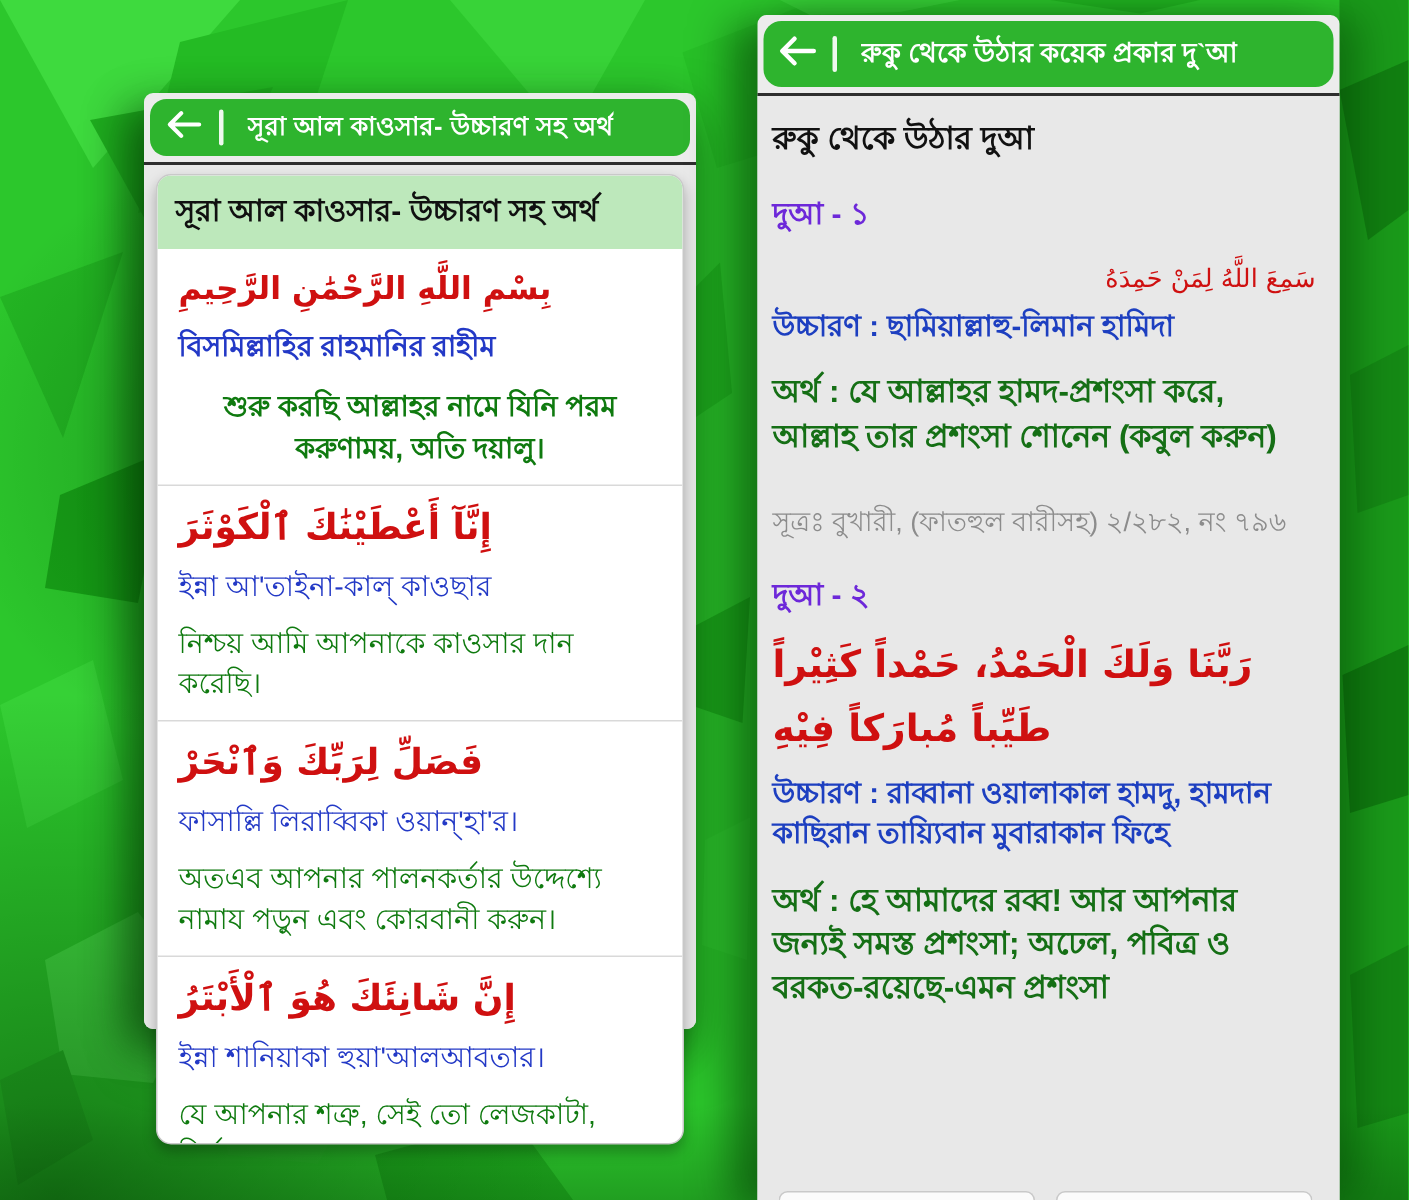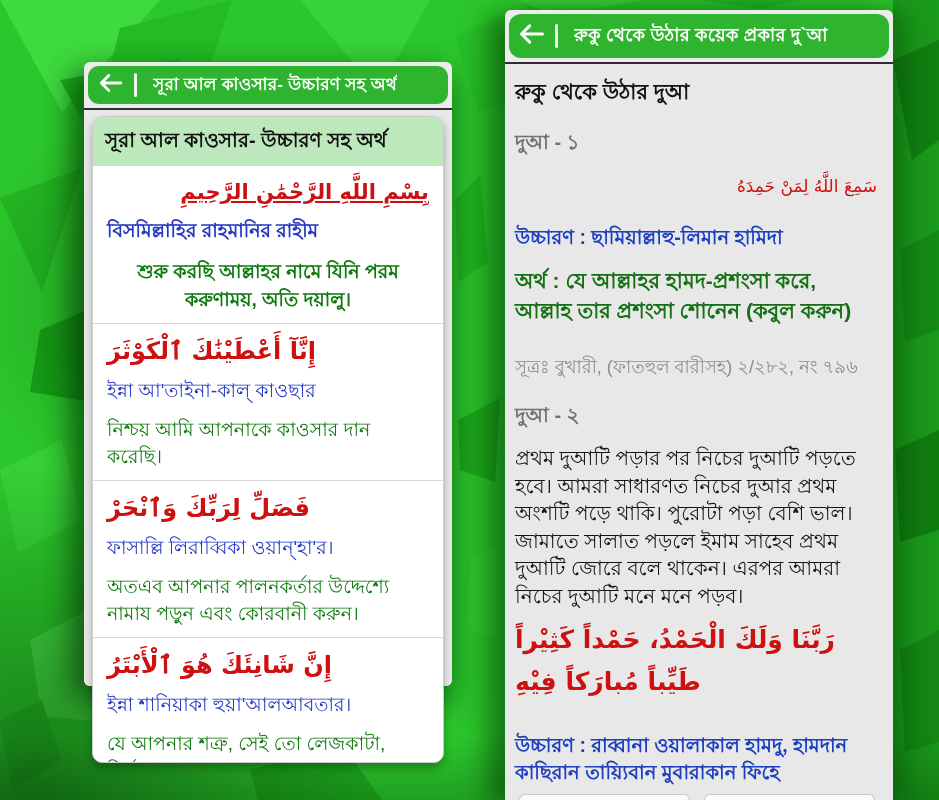--- a/index.html
+++ b/index.html
@@ -23,60 +23,60 @@
     position:absolute;left:4px;right:4px;top:4px;
     background:#2eb42e;border-radius:11px;
     display:flex;align-items:center;color:#fff;
   }
   .appbar .back{width:46px;display:flex;align-items:center;justify-content:center;cursor:pointer;}
   .appbar .vbar{width:3px;height:24px;background:rgba(255,255,255,.92);border-radius:2px;}
   .appbar .titletxt{margin-left:16px;font-weight:bold;letter-spacing:.2px;white-space:nowrap;overflow:hidden;}
   .darkline{position:absolute;left:0;right:0;height:2px;background:#2e2e2e;}
 
   
-  #left-panel{left:84px;top:62px;width:368px;height:624px;border-radius:6px;
+  #left-panel{left:96px;top:62px;width:368px;height:624px;border-radius:6px;
     box-shadow:-14px 10px 28px rgba(0,45,0,.45), 0 16px 34px rgba(0,45,0,.5);}
   #left-panel .appbar{height:38px;}
   #left-panel .appbar .titletxt{font-size:17px;}
   #left-panel .darkline{top:46px;}
   #left-body{position:absolute;left:0;right:0;top:48px;bottom:0;background:#e9e9e9;border-radius:0 0 6px 6px;}
   #card{
     position:absolute;left:8px;right:8px;top:6px;height:645px;
     background:#ffffff;border:1px solid #c9c9c9;border-radius:10px;
     box-shadow:0 5px 9px rgba(0,0,0,.28);
     display:flex;flex-direction:column;overflow:hidden;
   }
   #card .card-title{
     background:#bde8bb;padding:8px 12px;font-size:20px;font-weight:600;color:#101010;
   }
   .card-content{padding:0 14px;display:flex;flex-direction:column;flex:1;}
   .divider{border-top:1px solid #d9d9d9;margin:10px -14px 0 -14px;}
   .arabic{font-family:"DejaVu Sans",sans-serif;direction:rtl;unicode-bidi:plaintext;}
   .c-red{color:#cf1010;}
   .c-blue{color:#2339c6;}
   .c-green{color:#0f7a0f;}
-  .bismillah-arabic{font-size:21px;font-weight:bold;text-align:right;margin-top:14px;text-decoration:underline;}
+  .bismillah-arabic{font-size:21px;font-weight:bold;text-align:left;margin-top:14px;}
   .bismillah-pron{font-size:19px;font-weight:bold;text-align:left;margin-top:12px;}
   .bismillah-meaning{font-size:19px;font-weight:bold;text-align:center;margin-top:10px;line-height:1.45;}
   .verse-arabic{font-size:24px;font-weight:bold;text-align:left;margin-top:13px;}
   .verse-pron{font-size:19px;margin-top:11px;}
   .verse-meaning{font-size:19px;margin-top:9px;line-height:1.4;}
 
   
   #right-panel{left:505px;top:10px;width:388px;height:790px;border-radius:6px 6px 0 0;
     box-shadow:-18px 6px 26px rgba(0,45,0,.5), 14px 0 26px rgba(0,45,0,.35);}
   #right-panel .appbar{height:44px;border-radius:12px;}
-  #right-panel .appbar .titletxt{font-size:18px;}
+  #right-panel .appbar .titletxt{font-size:18px;font-family:Liberation Serif, serif;}
   #right-panel .darkline{top:52px;}
   #right-body{position:absolute;left:0;right:0;top:54px;bottom:0;background:#e8e8e8;
     padding:8px 16px 11px 10px;box-sizing:border-box;overflow:hidden;}
   .page-title{font-size:21px;font-weight:bold;color:#111;margin-top:4px;}
-  .dua-label{font-size:20px;font-weight:bold;color:#737373;margin-top:16px;}
+  .dua-label{font-size:20px;font-weight:bold;color:#6d28d9;margin-top:16px;}
   .dua1-arabic{font-size:17px;font-weight:normal;text-align:right;margin:16px 0 0 70px;}
-  .dua-pron{font-size:19.5px;font-weight:bold;color:#1d3fc0;margin-top:28px;line-height:1.4;}
+  .dua-pron{font-size:19.5px;font-weight:bold;color:#1d3fc0;margin-top:9px;line-height:1.4;}
   .dua-meaning{font-size:21px;font-weight:bold;color:#156f15;margin-top:15px;line-height:1.4;}
   .dua-source{font-size:18px;color:#8c8c8c;margin-top:28px;}
   .dua-note{font-size:20px;color:#151515;margin-top:12px;line-height:1.38;}
   .dua2-arabic{font-size:25px;font-weight:bold;text-align:left;margin-top:8px;line-height:1.7;}
   .cut-row{position:absolute;bottom:0;left:14px;right:18px;height:6px;display:flex;gap:14px;}
   .cut-row div{flex:1;background:#fbfbfb;border:1px solid #c9c9c9;border-bottom:none;border-radius:7px 7px 0 0;}
 </style>
 </head>
 <body>
 
@@ -167,21 +167,20 @@
 
     <div class="page-title">রুকু থেকে উঠার দুআ</div>
 
     <div class="dua-label">দুআ - ১</div>
     <div class="arabic c-red dua1-arabic">سَمِعَ اللَّهُ لِمَنْ حَمِدَهُ</div>
     <div class="dua-pron">উচ্চারণ : ছামিয়াল্লাহু-লিমান হামিদা</div>
     <div class="dua-meaning">অর্থ : যে আল্লাহর হামদ-প্রশংসা করে, আল্লাহ তার প্রশংসা শোনেন (কবুল করুন)</div>
     <div class="dua-source">সূত্রঃ বুখারী, (ফাতহুল বারীসহ) ২/২৮২, নং ৭৯৬</div>
 
     <div class="dua-label">দুআ - ২</div>
-    <div class="dua-note">প্রথম দুআটি পড়ার পর নিচের দুআটি পড়তে হবে। আমরা সাধারণত নিচের দুআর প্রথম অংশটি পড়ে থাকি। পুরোটা পড়া বেশি ভাল। জামাতে সালাত পড়লে ইমাম সাহেব প্রথম দুআটি জোরে বলে থাকেন। এরপর আমরা নিচের দুআটি মনে মনে পড়ব।</div>
     <div class="arabic c-red dua2-arabic">رَبَّنَا وَلَكَ الْحَمْدُ، حَمْداً كَثِيْراً طَيِّباً مُبارَكاً فِيْهِ</div>
     <div class="dua-pron">উচ্চারণ : রাব্বানা ওয়ালাকাল হামদু, হামদান কাছিরান তায়্যিবান মুবারাকান ফিহে</div>
     <div class="dua-meaning">অর্থ : হে আমাদের রব্ব! আর আপনার জন্যই সমস্ত প্রশংসা; অঢেল, পবিত্র ও বরকত-রয়েছে-এমন প্রশংসা</div>
 
     <div class="cut-row">
       <div></div>
       <div></div>
     </div>
   </div>
 </div>

